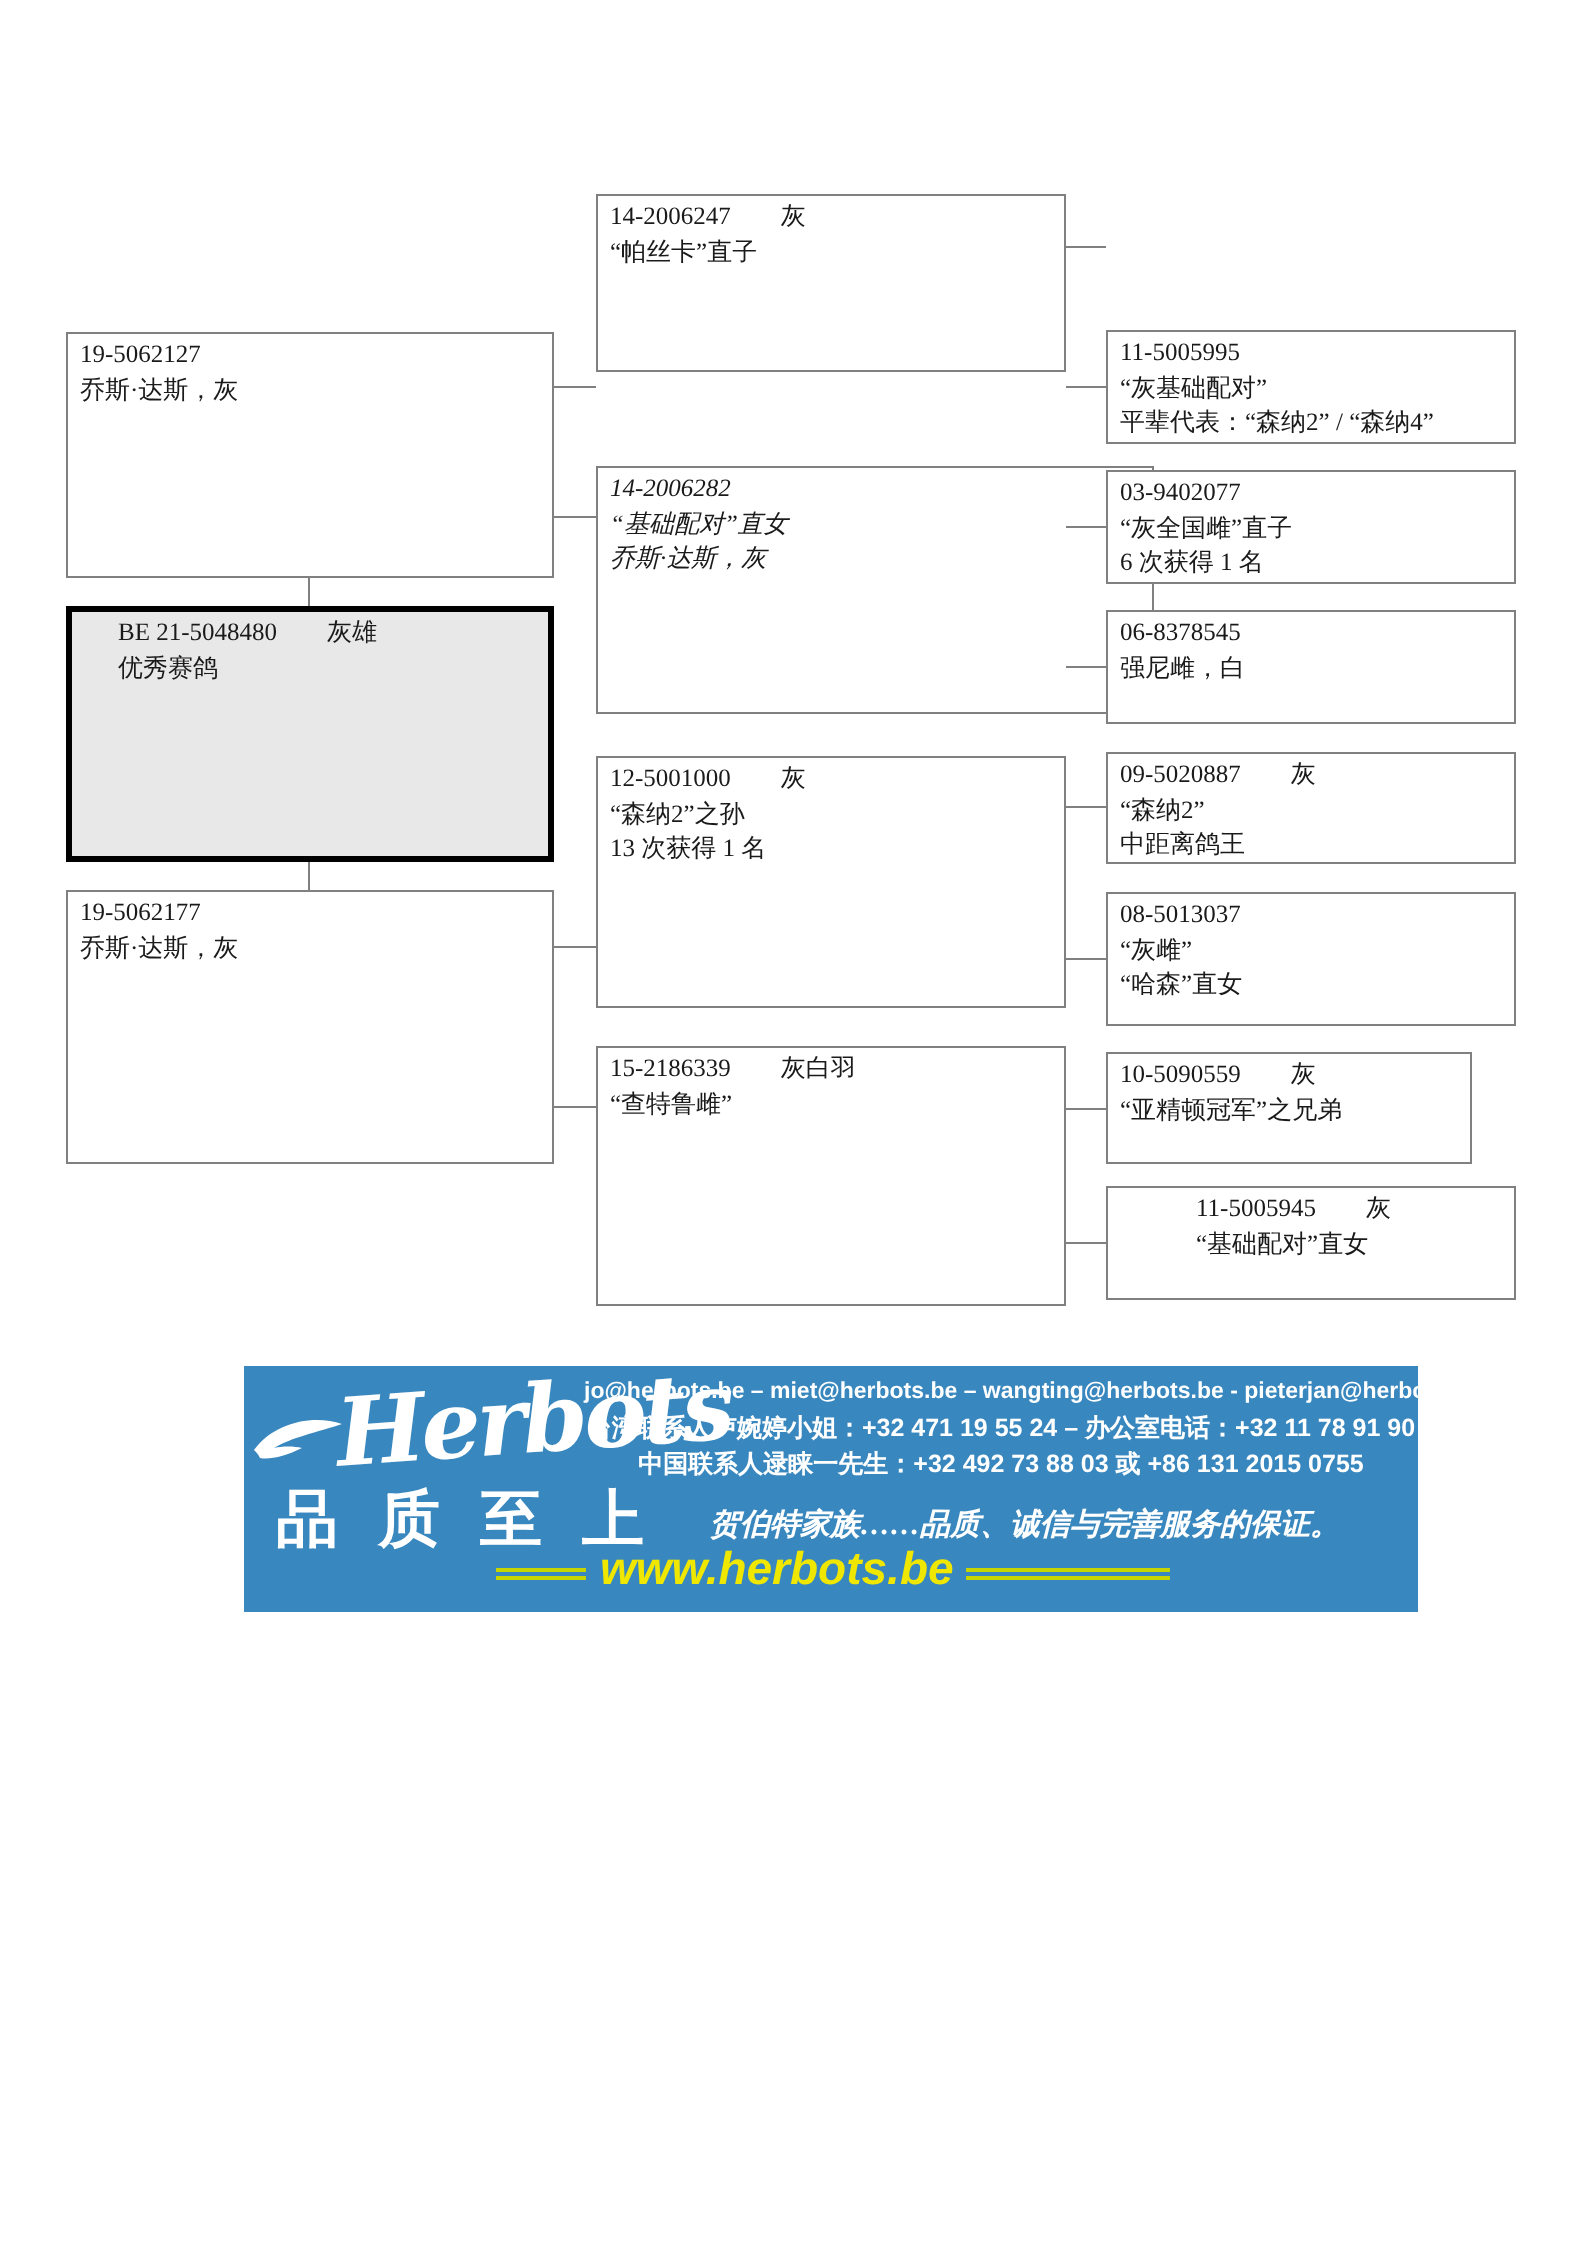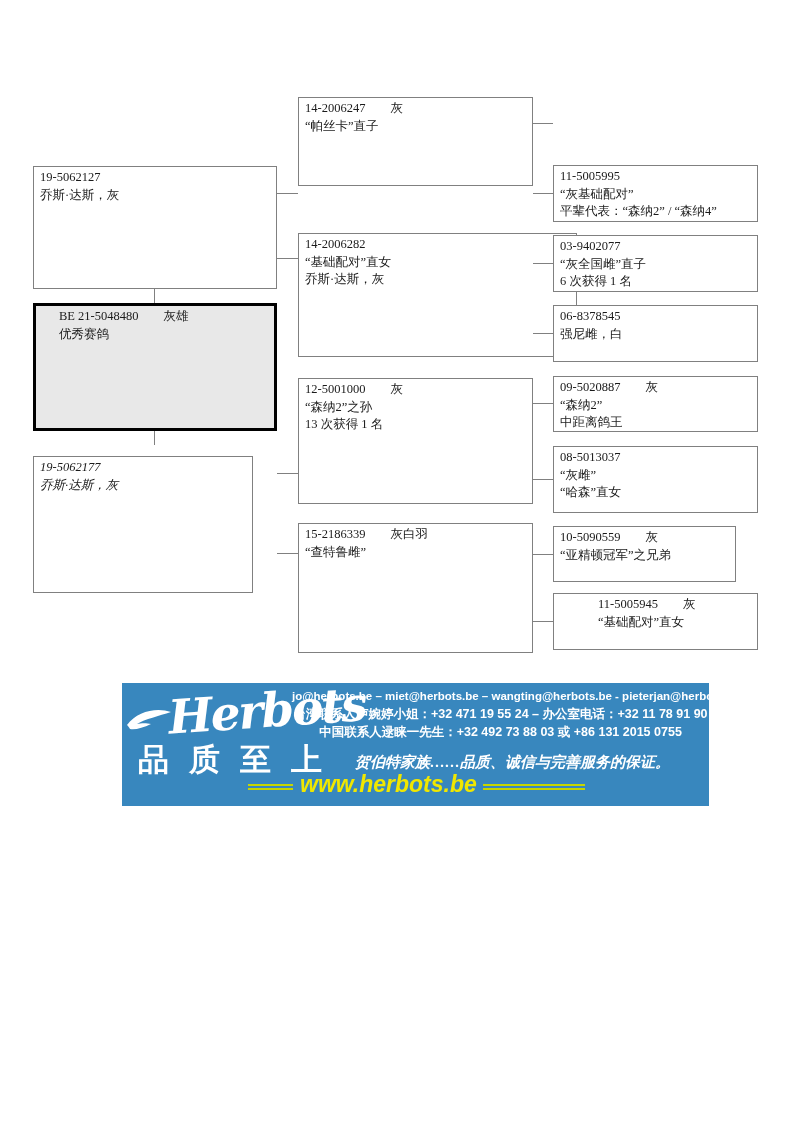--- a/index.html
+++ b/index.html
@@ -48,31 +48,31 @@
   <div class="pbox" style="left:33px;top:166px;width:244px;height:123px;">
     <div class="bl">19-5062127</div>
     <div class="bl">乔斯·达斯，灰</div>
   </div>
 
   <div class="pbox subject" style="left:33px;top:303px;width:244px;height:128px;">
     <div class="bl">BE 21-5048480　　灰雄</div>
     <div class="bl">优秀赛鸽</div>
   </div>
 
-  <div class="pbox" style="left:33px;top:456px;width:220px;height:137px;font-style:italic;">
+  <div class="pbox" style="left:33px;top:445px;width:244px;height:137px;">
     <div class="bl">19-5062177</div>
     <div class="bl">乔斯·达斯，灰</div>
   </div>
 
   <div class="pbox" style="left:298px;top:97px;width:235px;height:89px;">
     <div class="bl">14-2006247　　灰</div>
     <div class="bl">“帕丝卡”直子</div>
   </div>
 
-  <div class="pbox" style="left:298px;top:233px;width:279px;height:124px;">
+  <div class="pbox" style="left:298px;top:233px;width:279px;height:124px;font-style:italic;">
     <div class="bl">14-2006282</div>
     <div class="bl">“基础配对”直女</div>
     <div class="bl">乔斯·达斯，灰</div>
   </div>
 
   <div class="pbox" style="left:298px;top:378px;width:235px;height:126px;">
     <div class="bl">12-5001000　　灰</div>
     <div class="bl">“森纳2”之孙</div>
     <div class="bl">13 次获得 1 名</div>
   </div>

